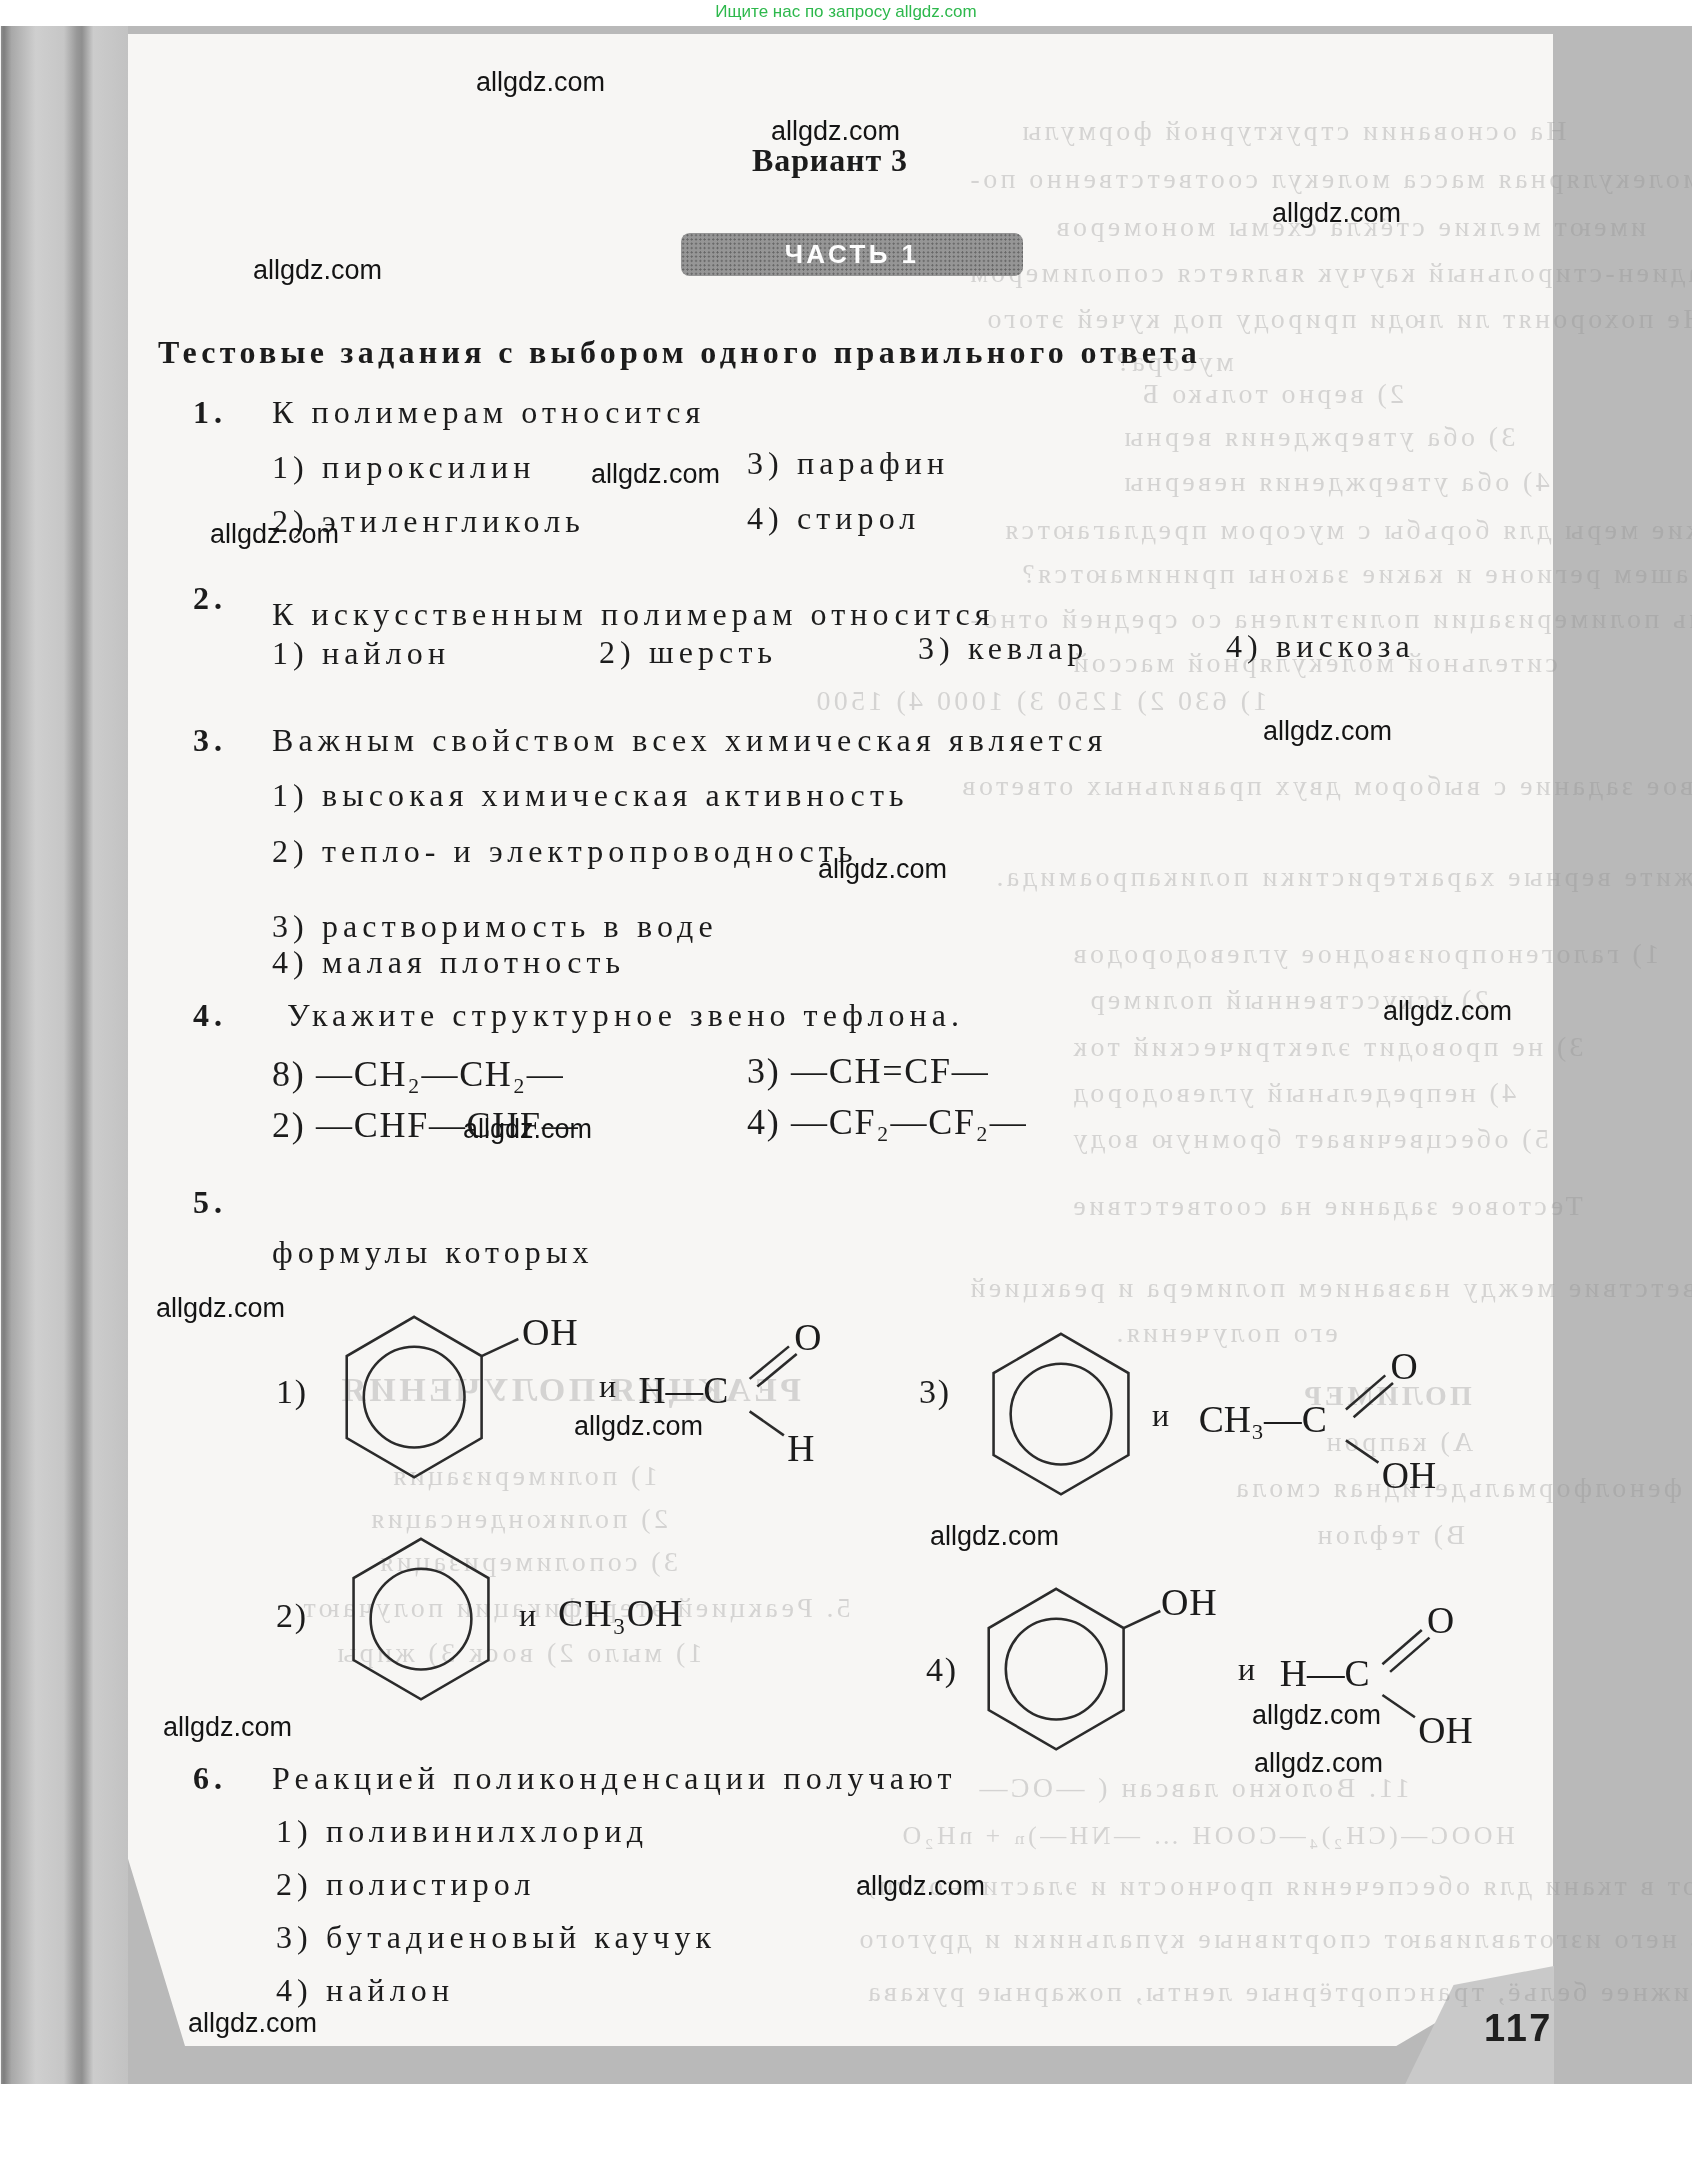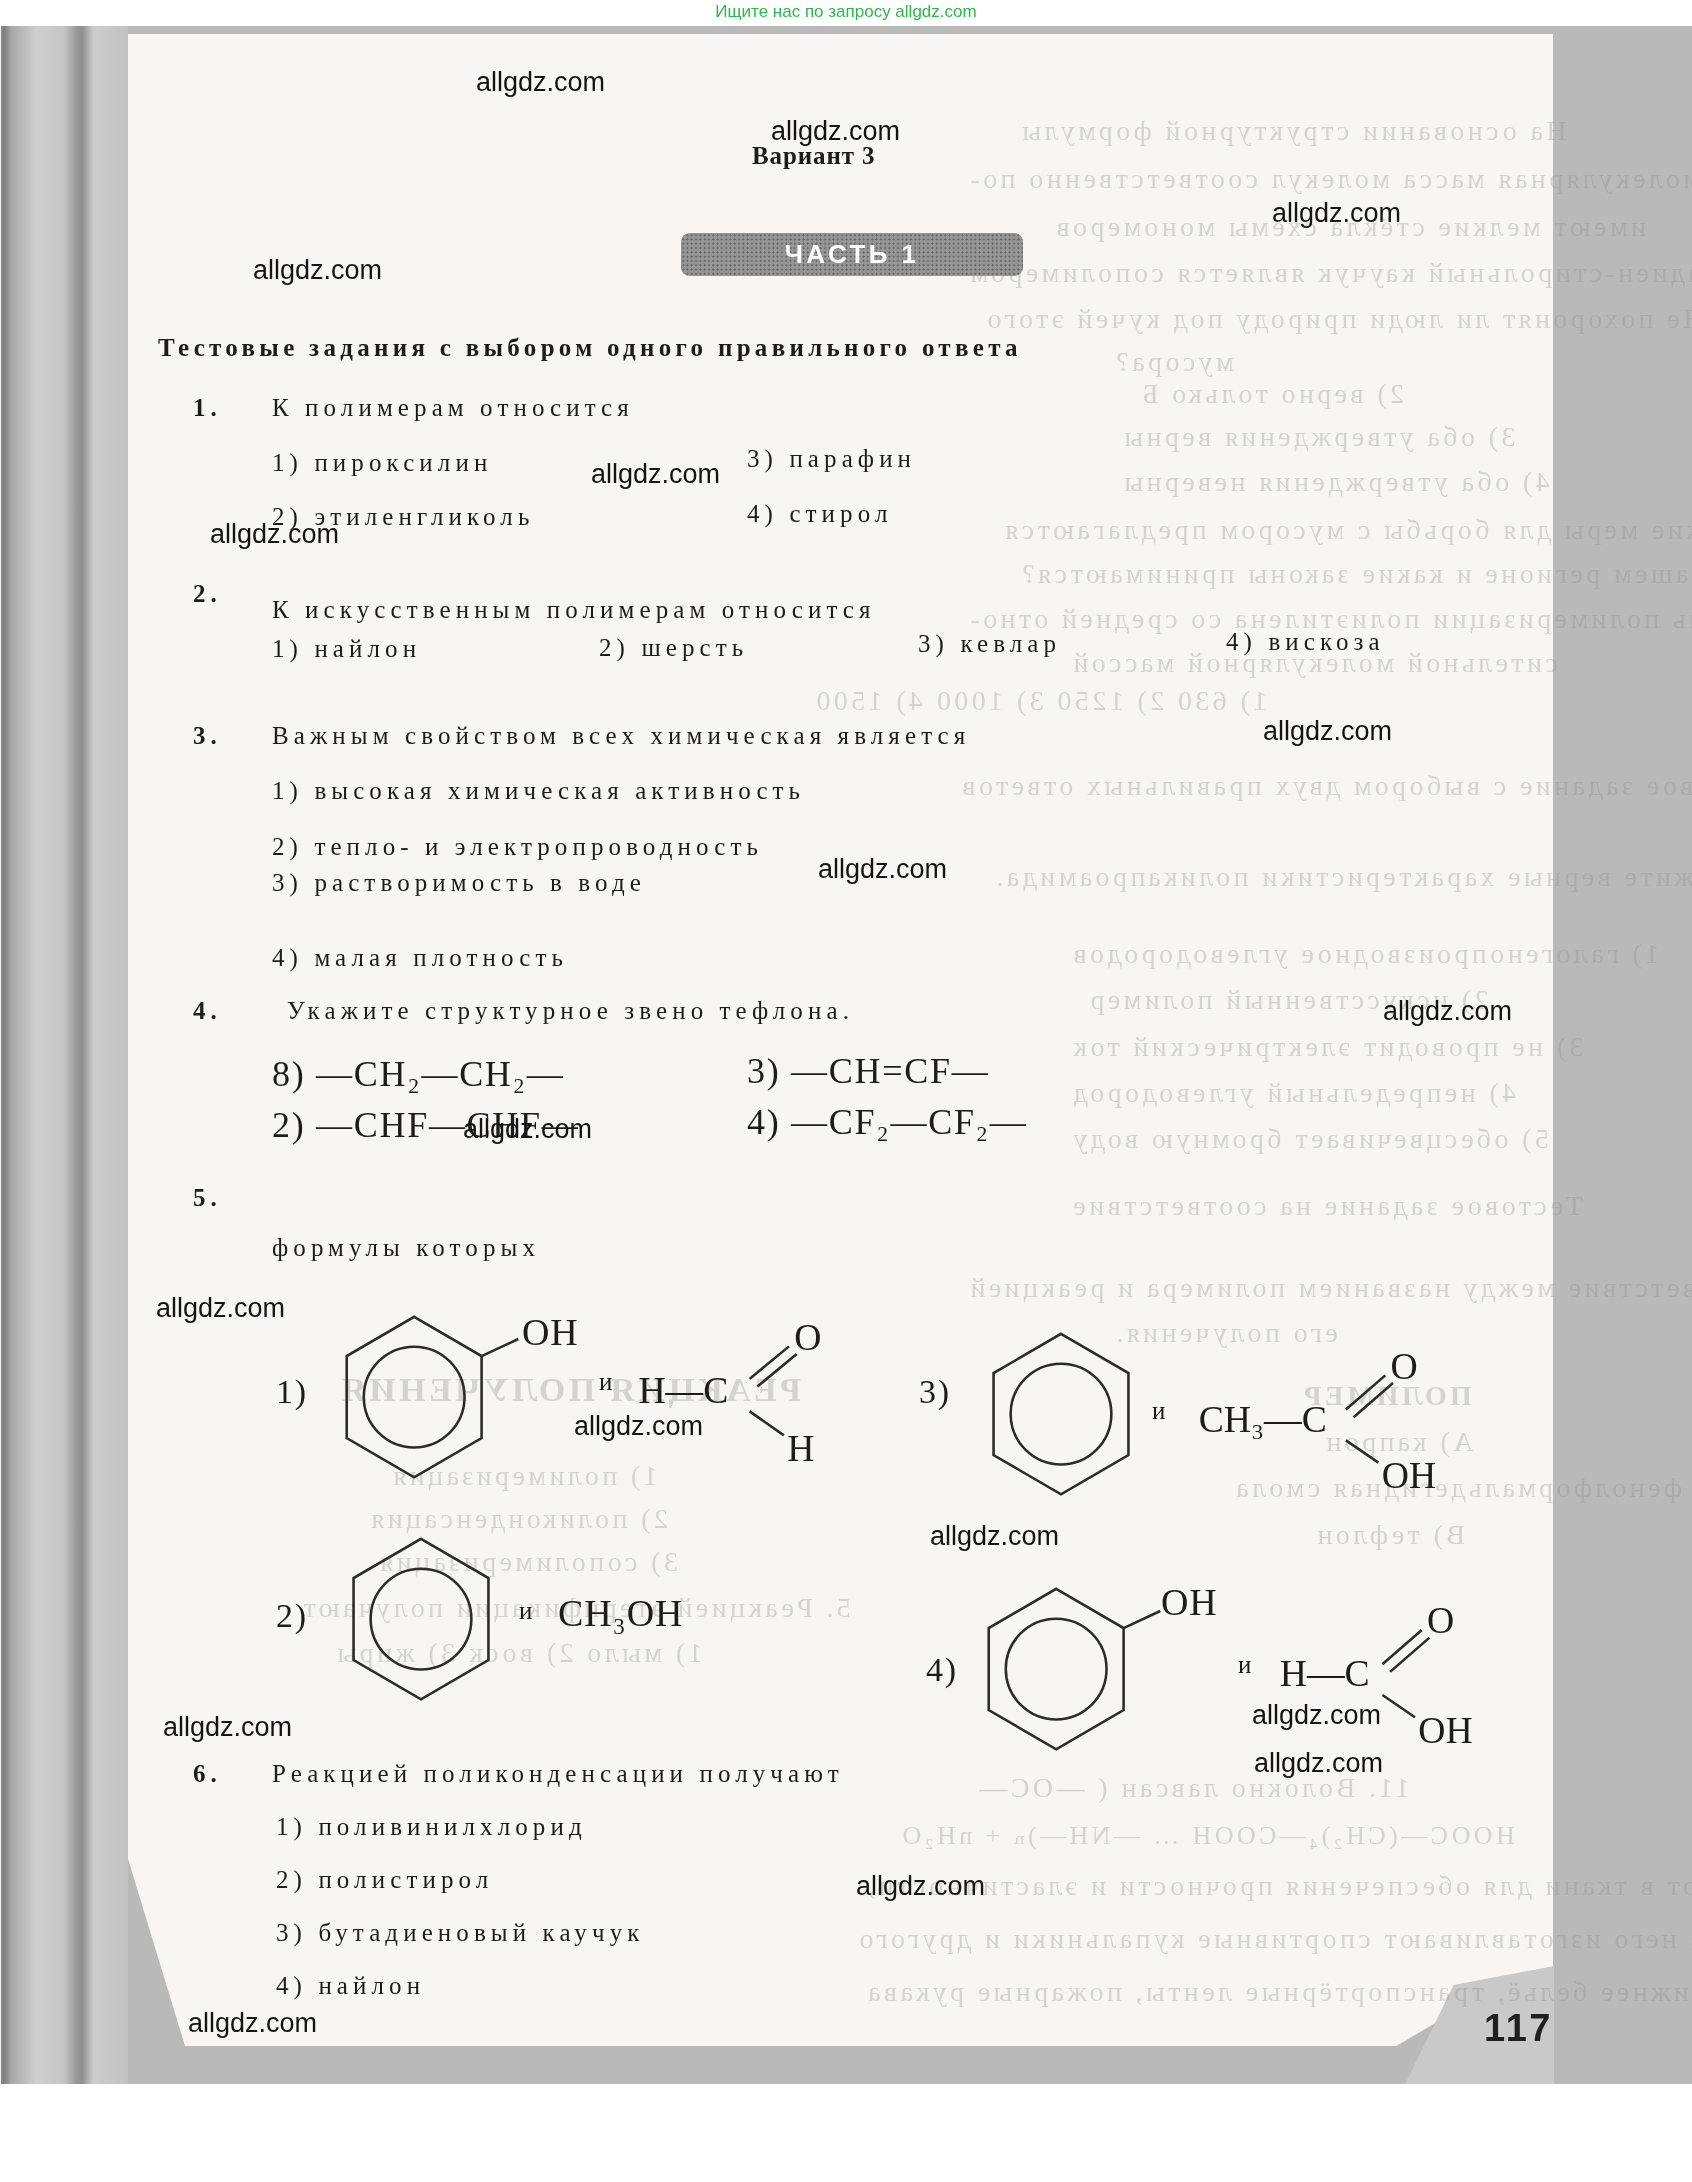--- a/index.html
+++ b/index.html
@@ -20,21 +20,21 @@
         font-weight:bold;font-size:38px;letter-spacing:2.6px;color:#1f1f1f;}
   .footer-strip{position:absolute;left:0;top:2084px;width:100%;height:98px;background:#fff;z-index:6;text-align:center;}
   .footer-strip span{font-family:"Liberation Sans",sans-serif;font-size:23px;line-height:90px;color:#6e2fa9;}
   .title{position:absolute;left:752px;top:142px;z-index:3;font-size:43px;font-weight:bold;color:#1c1c1c;letter-spacing:0.9px;}
   .banner{position:absolute;left:681px;top:233px;width:342px;height:43px;border-radius:8.6px;z-index:3;
           background-color:#969696;
           background-image:radial-gradient(rgba(55,55,55,.5) 1px,transparent 1.1px);background-size:4.3px 4.3px;
           text-align:center;}
   .banner span{font-family:"Liberation Sans",sans-serif;font-weight:bold;font-size:26px;line-height:43px;
           color:#fdfdfd;letter-spacing:3.4px;}
-  .t{position:absolute;z-index:3;font-size:25px;color:#1c1c1c;white-space:nowrap;letter-spacing:5.1px;}
+  .t{position:absolute;z-index:3;font-size:32px;color:#1c1c1c;white-space:nowrap;letter-spacing:5.1px;}
   .hd{font-weight:bold;letter-spacing:4.3px;}
   .num{font-weight:bold;}
   .f{font-size:36px;letter-spacing:1.7px;}
   .lbl{font-size:34px;letter-spacing:1.7px;}
   .chem{font-size:38px;letter-spacing:0.9px;}
   .wm{position:absolute;z-index:5;font-family:"Liberation Sans",sans-serif;font-size:27px;color:#141414;white-space:nowrap;}
   .bleed{position:absolute;z-index:2;font-size:28px;color:#8f8f8f;opacity:.33;white-space:nowrap;
          transform:scaleX(-1);filter:blur(0.3px);letter-spacing:3.4px;}
   .bleed.bb{font-weight:bold;}
   svg{position:absolute;z-index:3;overflow:visible;}
@@ -113,21 +113,21 @@
   <div class="t" style="left:272px;top:596px;">К искусственным полимерам относится</div>
   <div class="t" style="left:272px;top:635px;">1)  найлон</div>
   <div class="t" style="left:599px;top:634px;">2) шерсть</div>
   <div class="t" style="left:918px;top:630px;">3) кевлар</div>
   <div class="t" style="left:1226px;top:628px;">4) вискоза</div>
 
   <div class="t num" style="left:193px;top:722px;">3.</div>
   <div class="t" style="left:272px;top:722px;">Важным свойством всех химическая является</div>
   <div class="t" style="left:272px;top:777px;">1) высокая химическая активность</div>
   <div class="t" style="left:272px;top:833px;">2) тепло- и электропроводность</div>
-  <div class="t" style="left:272px;top:869px;text-align:right;">3) растворимость в воде</div>
+  <div class="t" style="left:272px;top:908px;text-align:right;">3) растворимость в воде</div>
   <div class="t" style="left:272px;top:944px;">4) малая плотность</div>
 
   <div class="t num" style="left:193px;top:997px;">4.</div>
   <div class="t" style="left:272px;top:997px;margin-left:15px;">Укажите структурное звено тефлона.</div>
   <div class="t f" style="left:272px;top:1053px;">8) —CH₂—CH₂—</div>
   <div class="t f" style="left:747px;top:1050px;">3) —CH=CF—</div>
   <div class="t f" style="left:272px;top:1104px;">2) —CHF—CHF—</div>
   <div class="t f" style="left:747px;top:1101px;">4) —CF₂—CF₂—</div>
 
   <div class="t num" style="left:193px;top:1184px;">5.</div>

